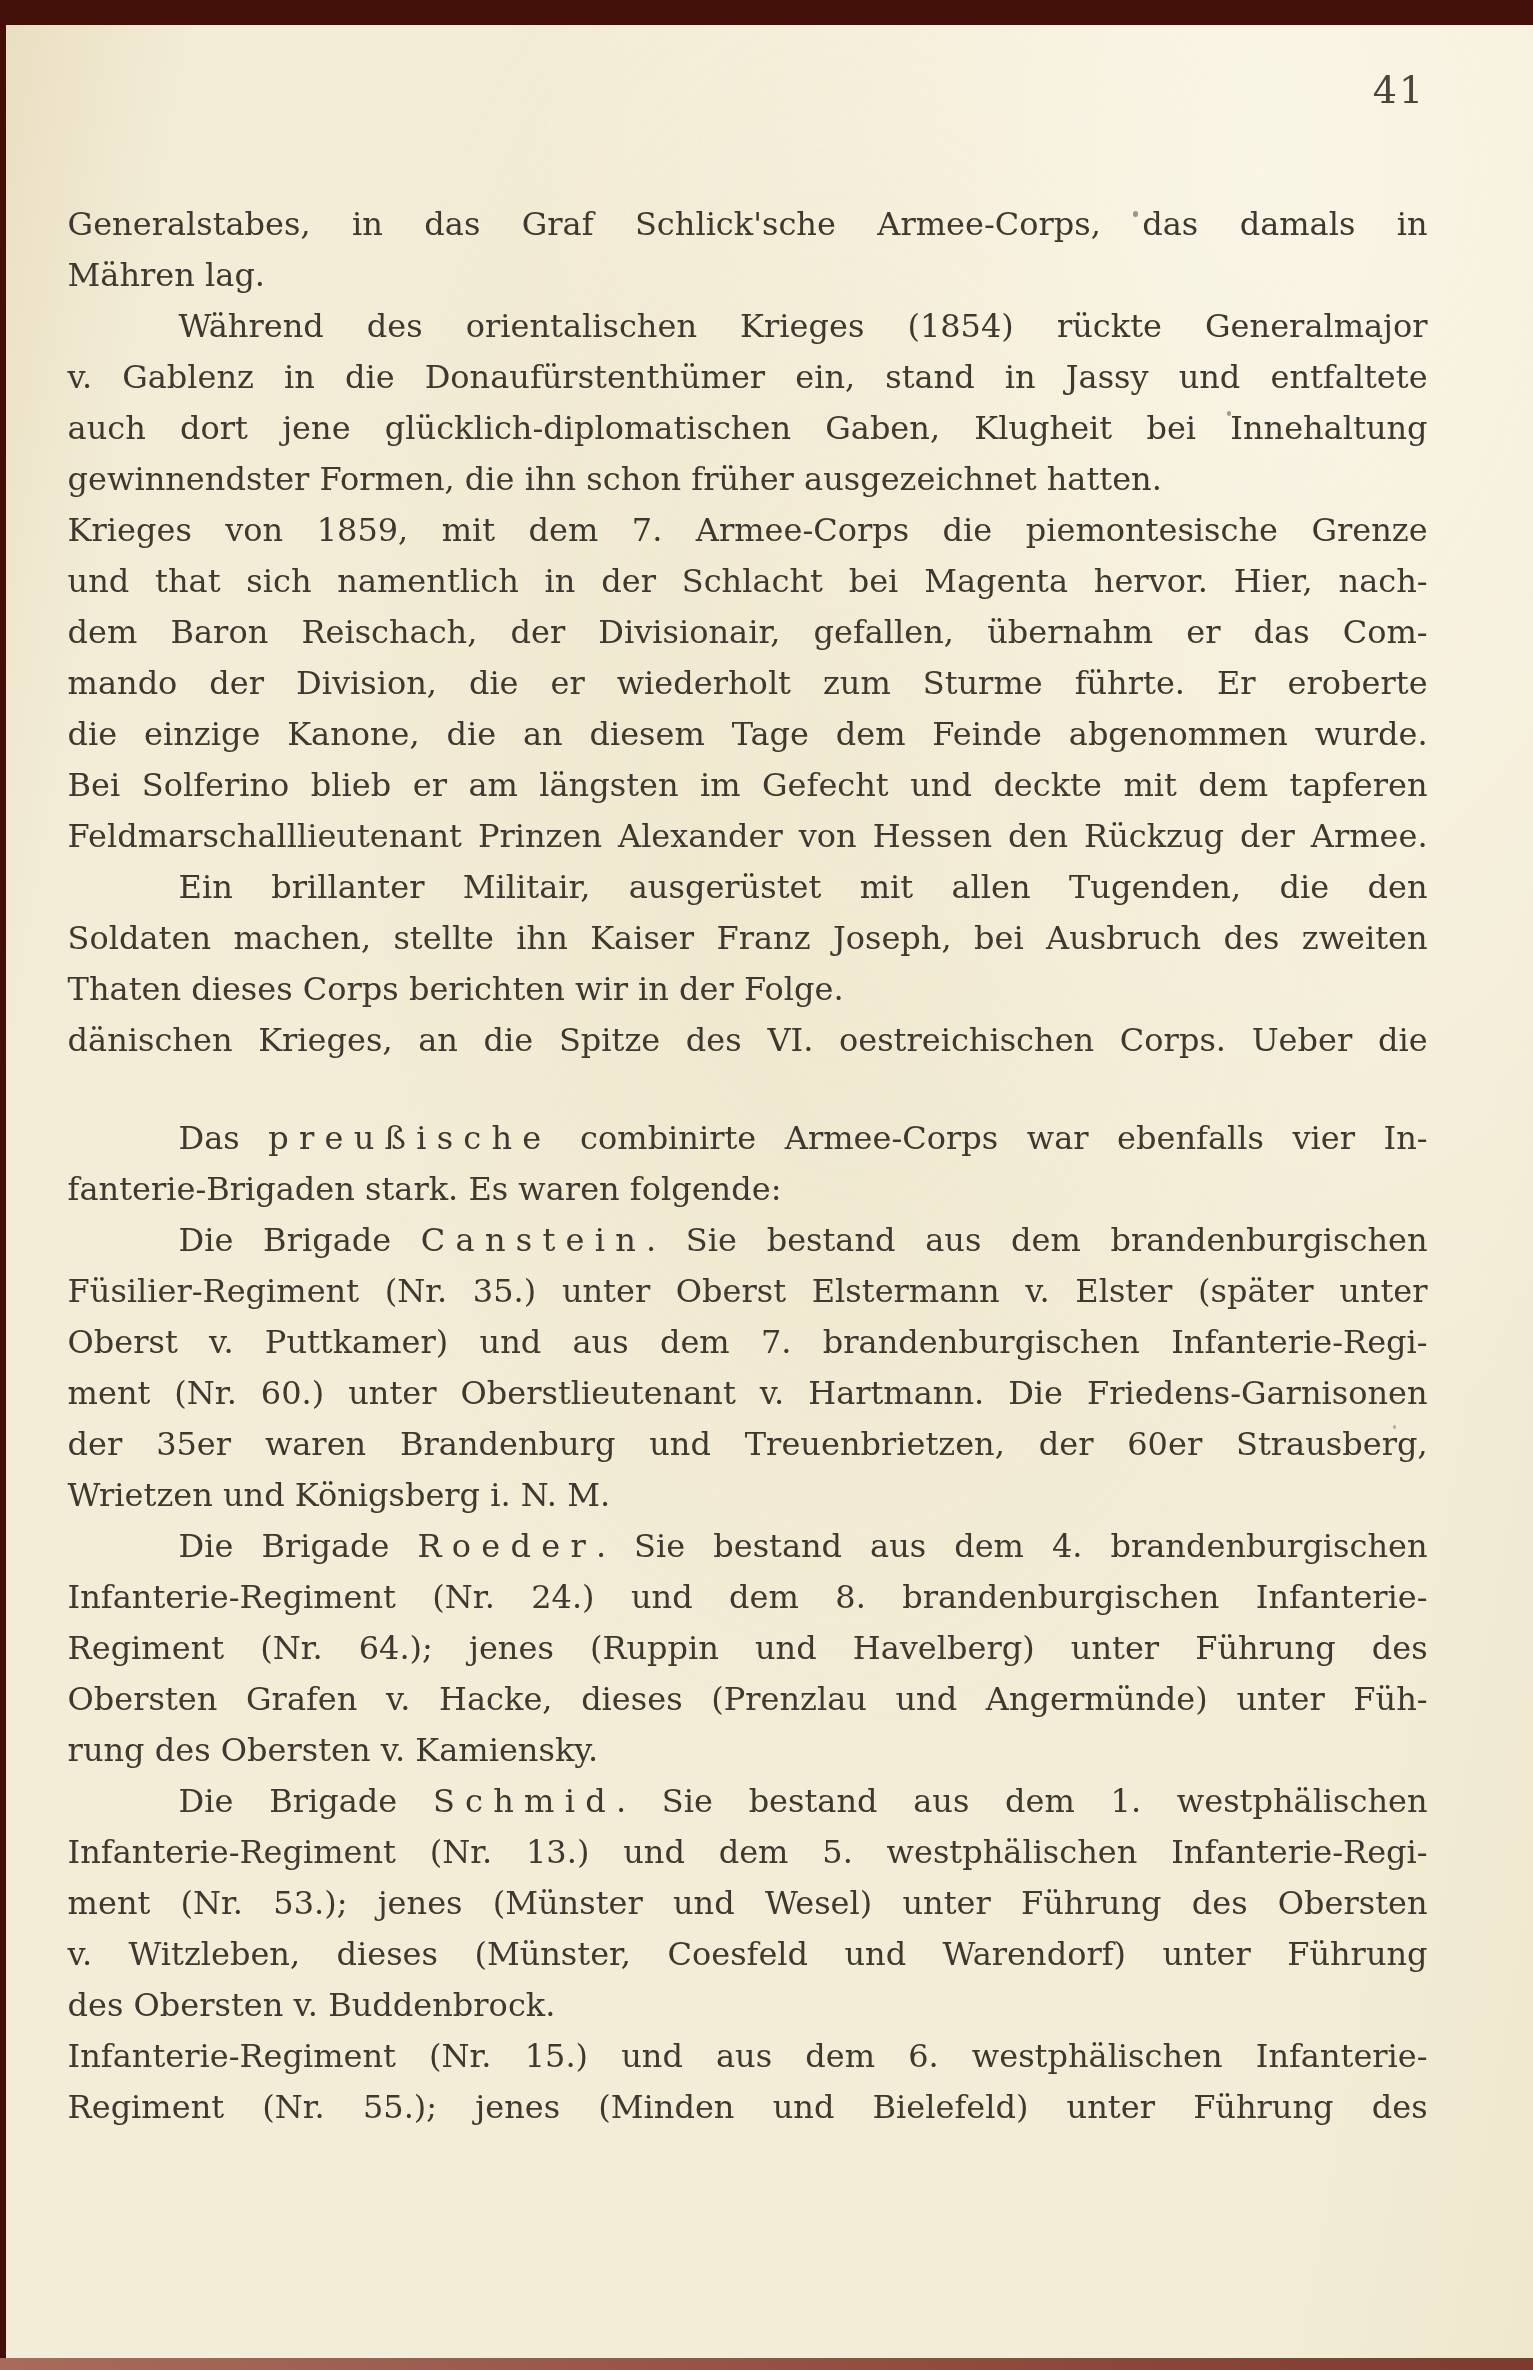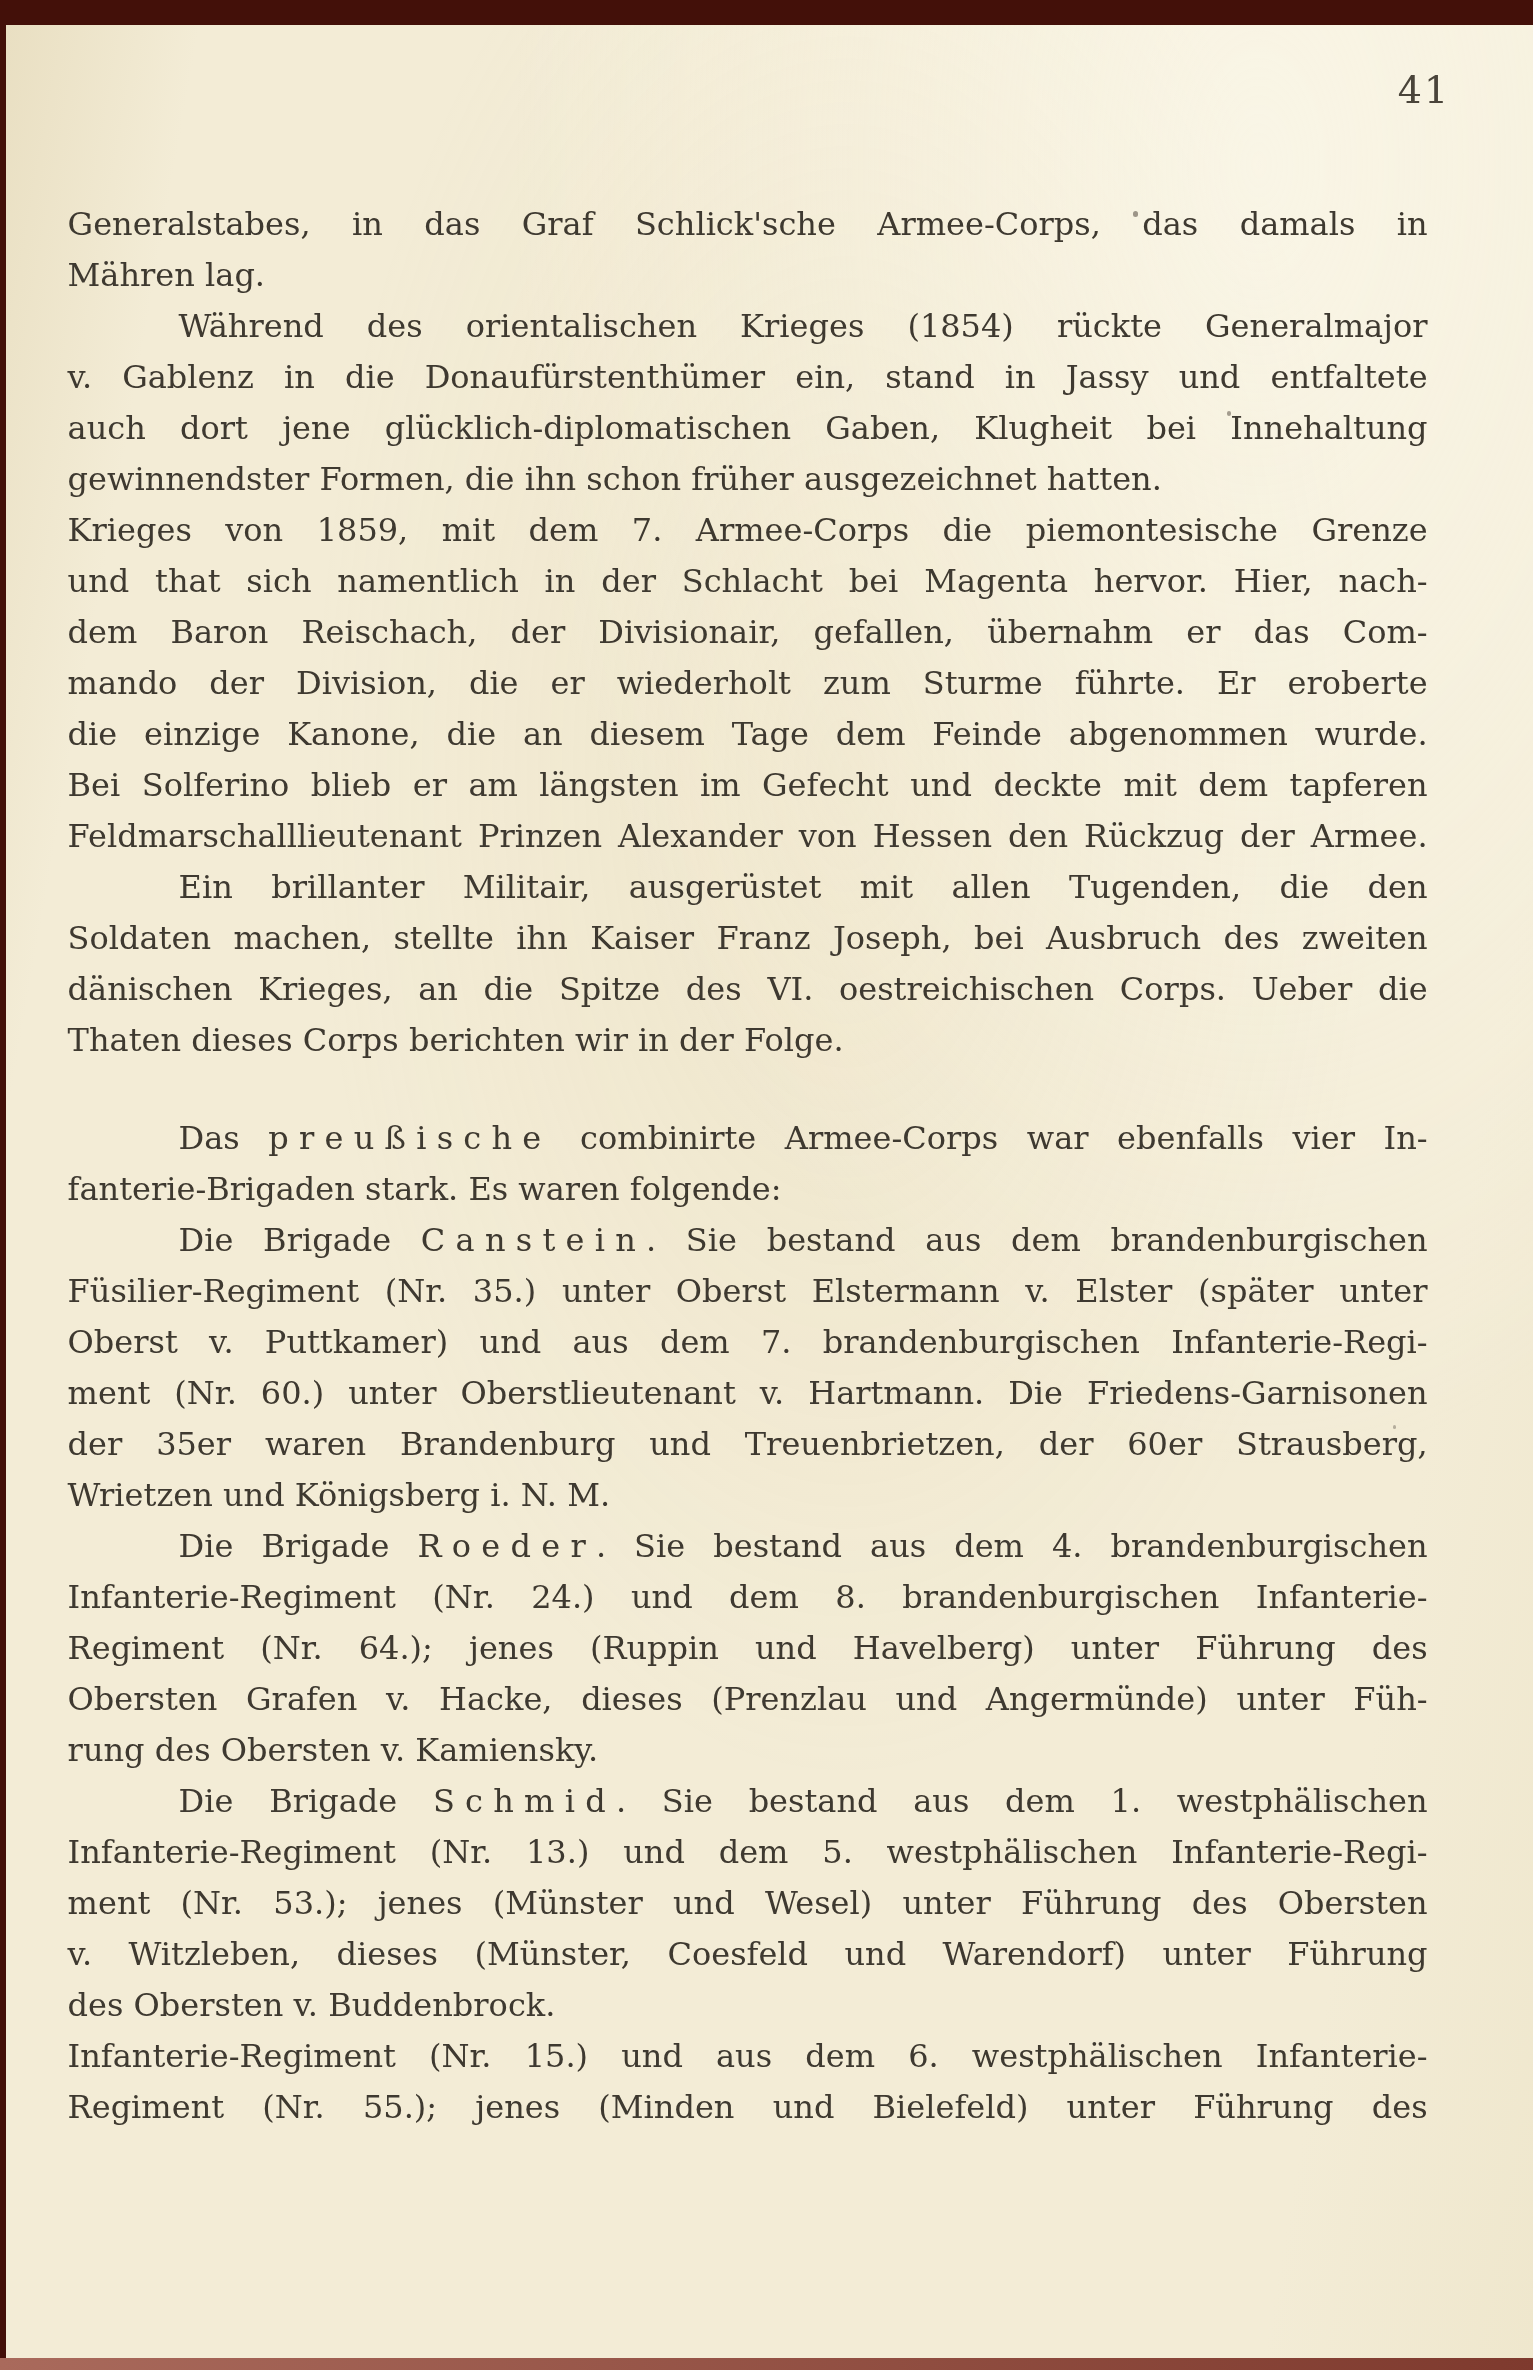--- a/index.html
+++ b/index.html
@@ -15,21 +15,21 @@
   }
   .page{
     position:absolute;left:5.6px;top:25px;right:0;bottom:12px;
     background:
       radial-gradient(ellipse at 82% 6%, rgba(255,253,243,0.55), rgba(255,253,243,0) 42%),
       radial-gradient(ellipse at 55% 32%, rgba(222,204,158,0.18), rgba(222,204,158,0) 45%),
       linear-gradient(100deg,#e9dfc2 0%,#f3ecd6 10%,#f3ecd6 86%,#efe7cd 100%);
     background-color:var(--paper,#f2ebd4);
   }
   .pagenum{
-    position:absolute;top:43px;right:84px;
+    position:absolute;top:43px;right:109px;
     font-size:38px;color:#4a443a;letter-spacing:1.9px;
   }
   .text{
     position:absolute;left:62px;top:174px;width:1360px;
   }
   .line{
     font-size:32px;
     line-height:51px;
     color:var(--ink,#3e3930);
     text-align:justify;
@@ -61,22 +61,22 @@
       <div class="line"><span>gewinnendster Formen, die ihn schon früher ausgezeichnet hatten.</span></div>
       <div class="line spread"><span>Krieges von 1859, mit dem 7. Armee-Corps die piemontesische Grenze</span></div>
       <div class="line spread"><span>und that sich namentlich in der Schlacht bei Magenta hervor. Hier, nach-</span></div>
       <div class="line spread"><span>dem Baron Reischach, der Divisionair, gefallen, übernahm er das Com-</span></div>
       <div class="line spread"><span>mando der Division, die er wiederholt zum Sturme führte. Er eroberte</span></div>
       <div class="line spread"><span>die einzige Kanone, die an diesem Tage dem Feinde abgenommen wurde.</span></div>
       <div class="line spread"><span>Bei Solferino blieb er am längsten im Gefecht und deckte mit dem tapferen</span></div>
       <div class="line spread"><span>Feldmarschalllieutenant Prinzen Alexander von Hessen den Rückzug der Armee.</span></div>
       <div class="line indent spread"><span>Ein brillanter Militair, ausgerüstet mit allen Tugenden, die den</span></div>
       <div class="line spread"><span>Soldaten machen, stellte ihn Kaiser Franz Joseph, bei Ausbruch des zweiten</span></div>
+      <div class="line"><span>Thaten dieses Corps berichten wir in der Folge.</span></div>
       <div class="line spread"><span>dänischen Krieges, an die Spitze des VI. oestreichischen Corps.  Ueber die</span></div>
-      <div class="line"><span>Thaten dieses Corps berichten wir in der Folge.</span></div>
       <div class="gap"></div>
       <div class="line indent spread"><span>Das </span><span class="sperr">preußische</span><span> combinirte Armee-Corps war ebenfalls vier In-</span></div>
       <div class="line"><span>fanterie-Brigaden stark.  Es waren folgende:</span></div>
       <div class="line indent spread"><span>Die Brigade </span><span class="sperr">Canstein</span><span>.  Sie bestand aus dem brandenburgischen</span></div>
       <div class="line spread"><span>Füsilier-Regiment (Nr. 35.) unter Oberst Elstermann v. Elster (später unter</span></div>
       <div class="line spread"><span>Oberst v. Puttkamer) und aus dem 7. brandenburgischen Infanterie-Regi-</span></div>
       <div class="line spread"><span>ment (Nr. 60.) unter Oberstlieutenant v. Hartmann. Die Friedens-Garnisonen</span></div>
       <div class="line spread"><span>der 35er waren Brandenburg und Treuenbrietzen, der 60er Strausberg,</span></div>
       <div class="line"><span>Wrietzen und Königsberg i. N. M.</span></div>
       <div class="line indent spread"><span>Die Brigade </span><span class="sperr">Roeder</span><span>.  Sie bestand aus dem 4. brandenburgischen</span></div>

